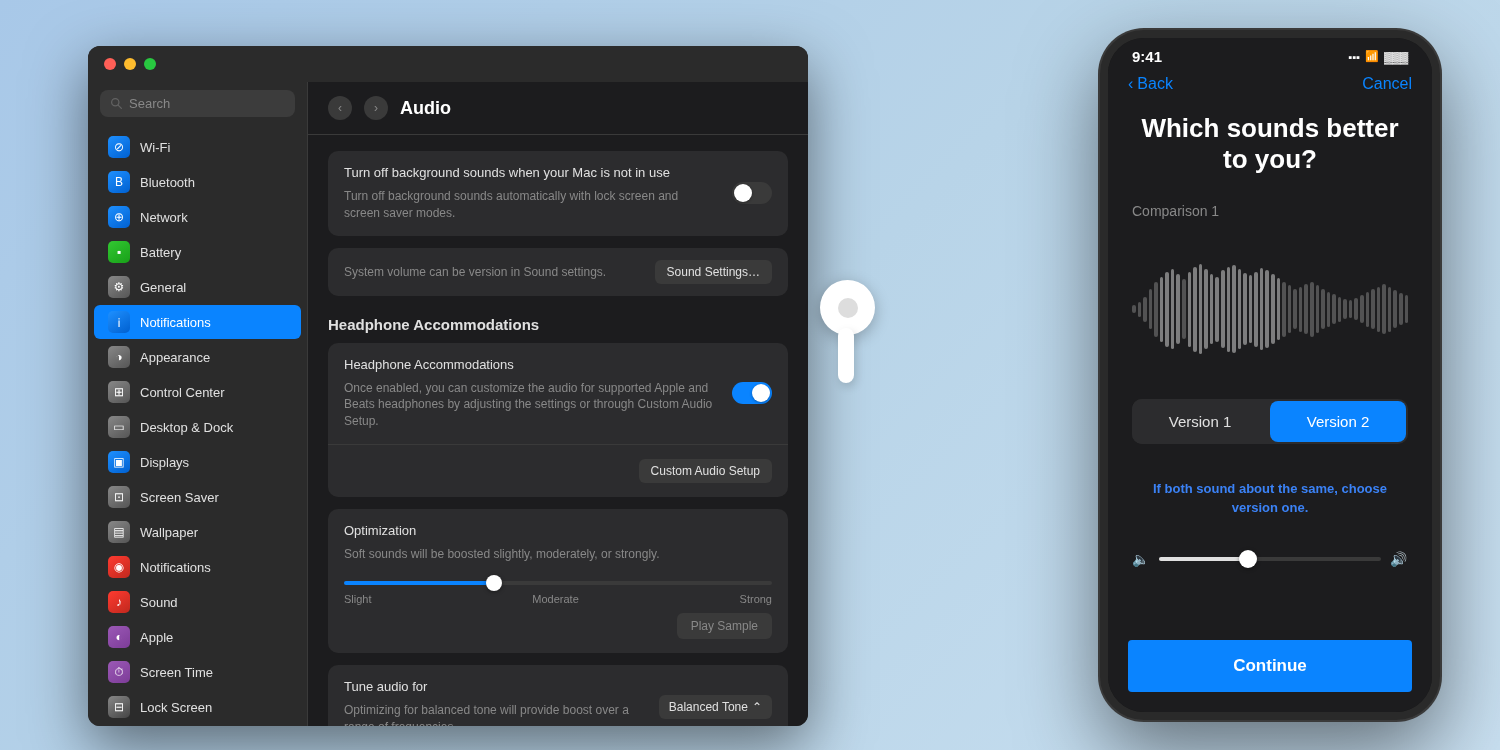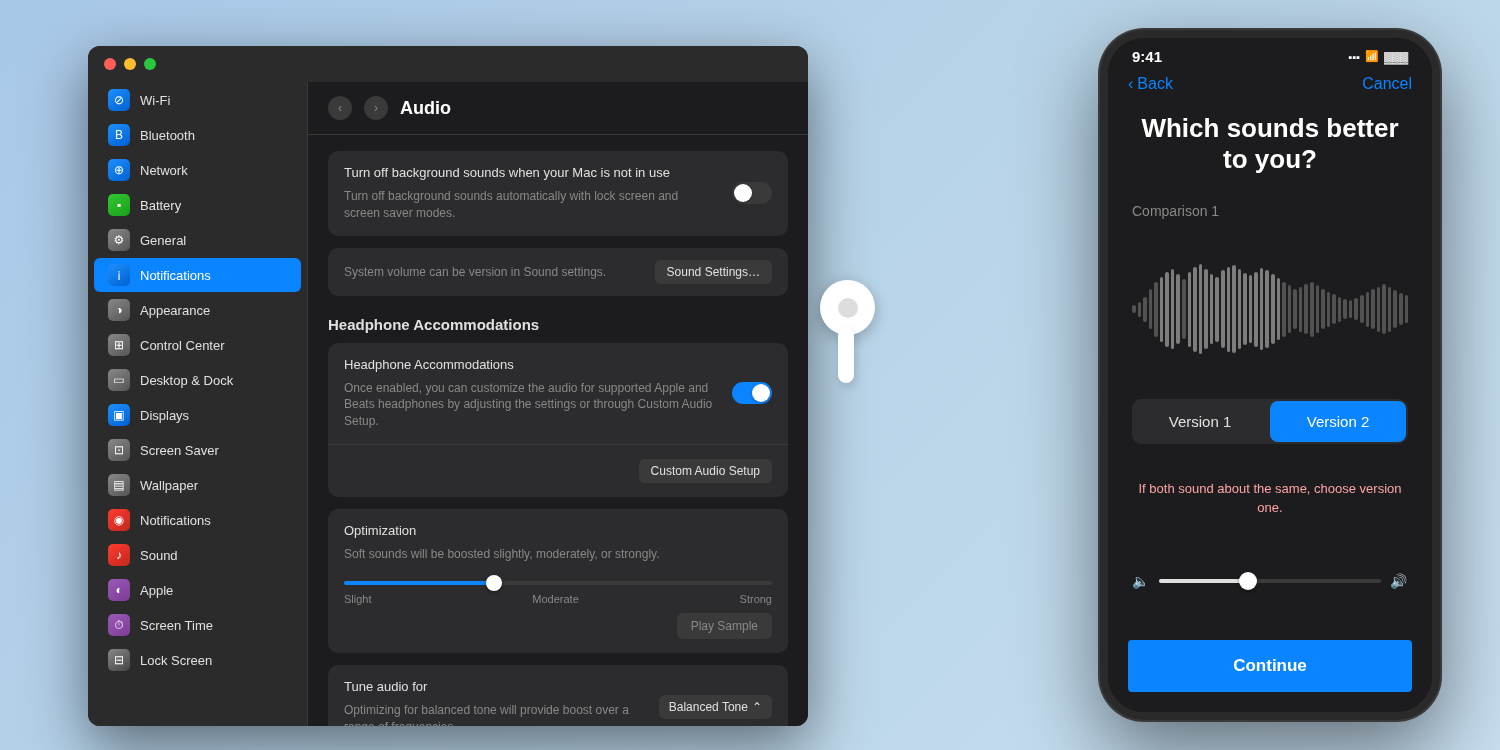--- a/index.html
+++ b/index.html
@@ -494,24 +494,25 @@
     .version-btn.active {
       background: #0a84ff;
       color: white;
       border-radius: 8px;
       margin: 2px;
       padding-left: 12px;
     }
 
     .iphone-hint {
       font-size: 13px;
-      color: #fca5a5;
+      color: #3b82f6;
       text-align: center;
-      margin-bottom: 36px;
+      margin-bottom: 14px;
       line-height: 1.4;
+      font-weight: bold;
     }
 
     .volume-row {
       display: flex;
       align-items: center;
       width: 100%;
       gap: 10px;
       margin-bottom: 20px;
     }
 
@@ -582,20 +583,27 @@
     <div class="traffic-lights">
       <div class="traffic-light tl-red"></div>
       <div class="traffic-light tl-yellow"></div>
       <div class="traffic-light tl-green"></div>
     </div>
   </div>
 
   <div class="window-body">
 
     <div class="sidebar">
+      <div class="search-bar">
+        <svg class="search-icon-svg" viewBox="0 0 16 16" fill="none">
+          <circle cx="6.5" cy="6.5" r="4.5" stroke="#888" stroke-width="1.5"></circle>
+          <line x1="10" y1="10" x2="14" y2="14" stroke="#888" stroke-width="1.5" stroke-linecap="round"></line>
+        </svg>
+        <span class="search-input-text">Search</span>
+      </div>
 
       <div id="sidebar-items">
           <div class="sidebar-item">
             <div class="sidebar-icon icon-wifi" style="font-size: 12px; color: white;">⊘</div>
             <span class="sidebar-item-label">Wi-Fi</span>
           </div>
           <div class="sidebar-item">
             <div class="sidebar-icon icon-bluetooth" style="font-size: 12px; color: white;">B</div>
             <span class="sidebar-item-label">Bluetooth</span>
           </div>

